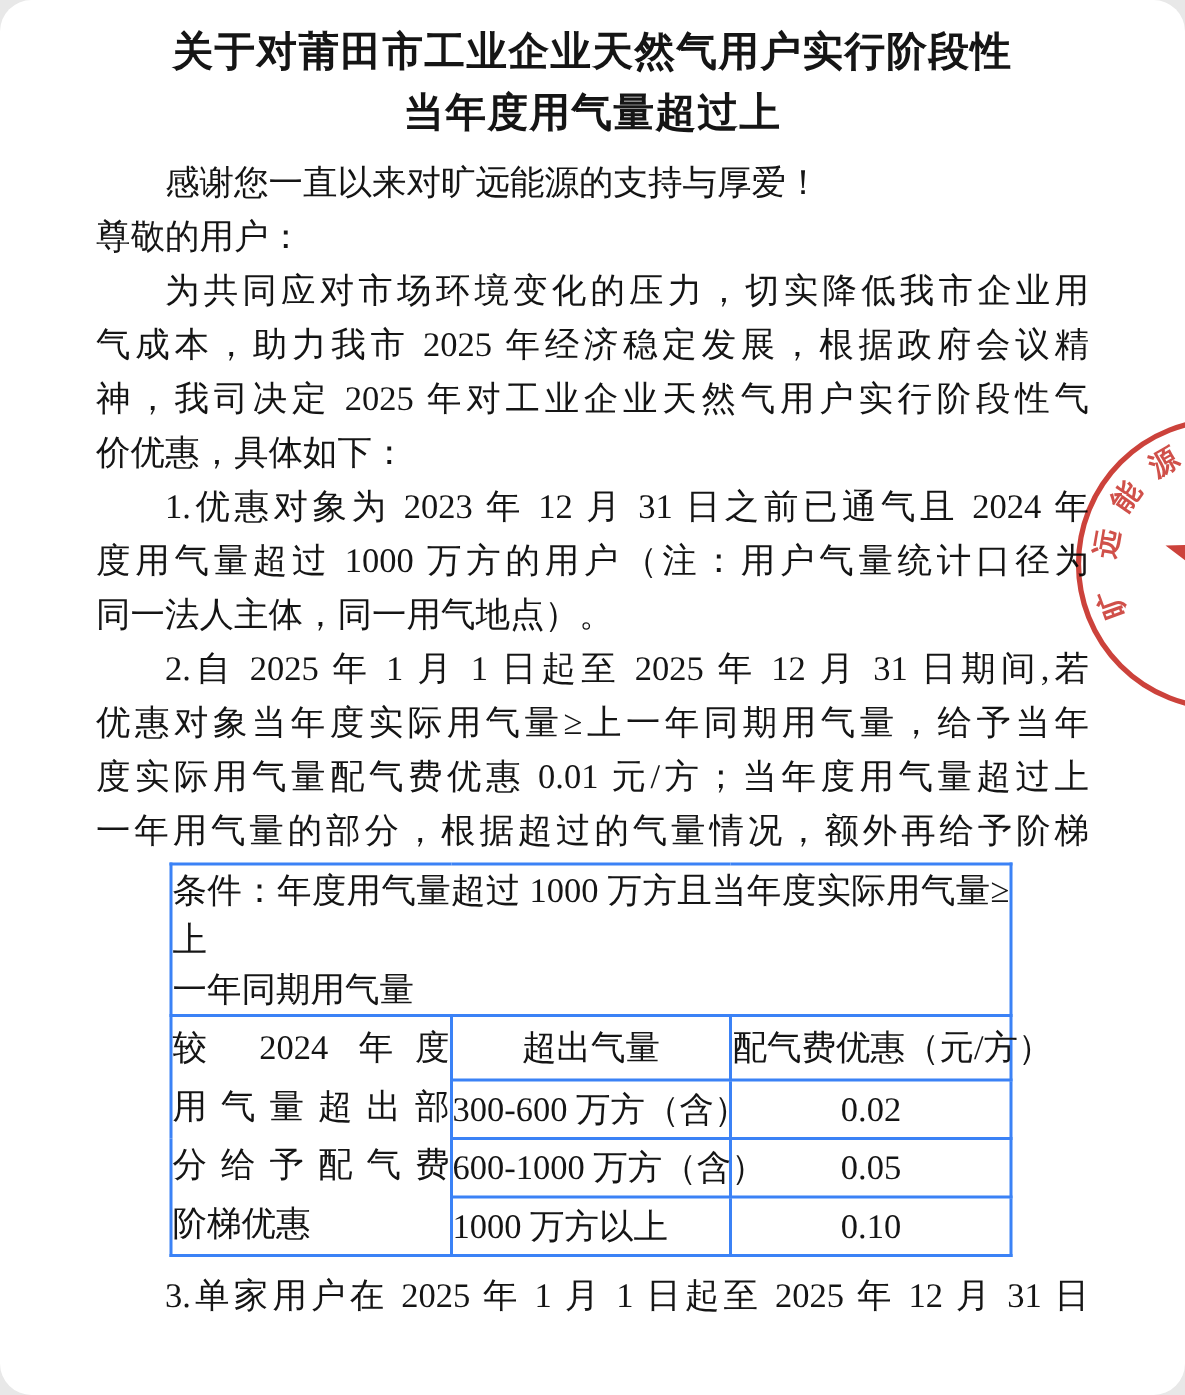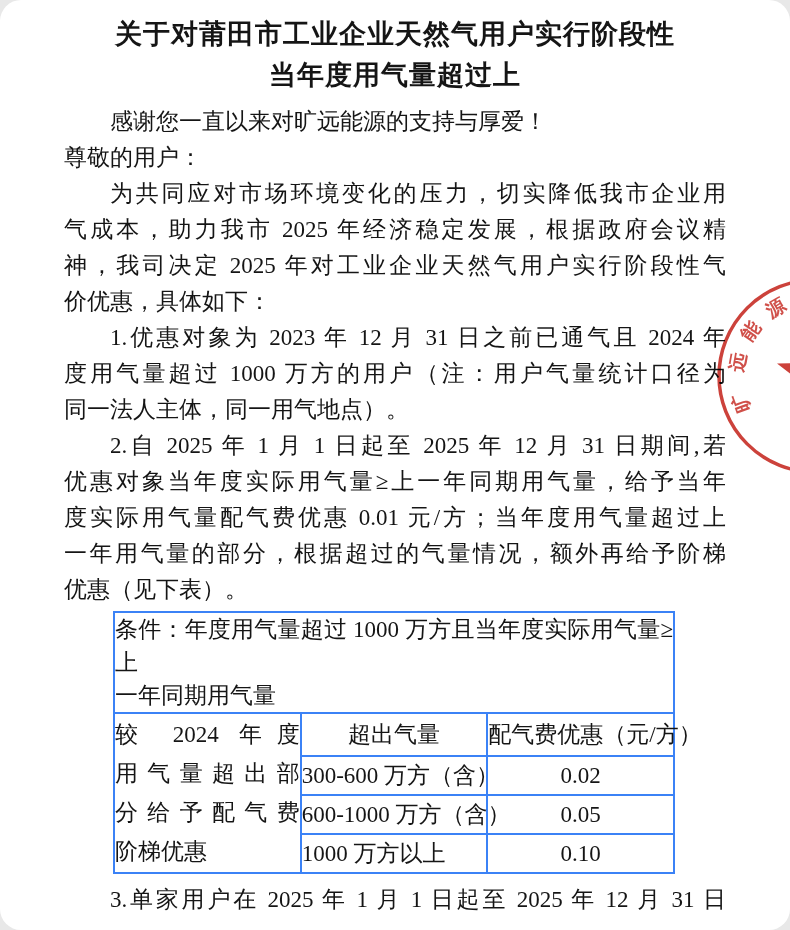--- a/index.html
+++ b/index.html
@@ -53,21 +53,20 @@
 
 
     <div class="line ind jl">1.优惠对象为 2023 年 12 月 31 日之前已通气且 2024 年</div>
     <div class="line jl">度用气量超过 1000 万方的用户（注：用户气量统计口径为</div>
     <div class="line">同一法人主体，同一用气地点）。</div>
 
     <div class="line ind jl">2.自 2025 年 1 月 1 日起至 2025 年 12 月 31 日期间,若</div>
     <div class="line jl">优惠对象当年度实际用气量≥上一年同期用气量，给予当年</div>
     <div class="line jl">度实际用气量配气费优惠 0.01 元/方；当年度用气量超过上</div>
     <div class="line jl">一年用气量的部分，根据超过的气量情况，额外再给予阶梯</div>
-    <div class="line">优惠（见下表）。</div>
 
     <table class="gas-table">
       <tbody>
           <tr>
         <td colspan="3" class="cond">
           <div class="line jl">条件：年度用气量超过 1000 万方且当年度实际用气量≥上</div>
           <div class="line">一年同期用气量</div>
         </td>
       </tr>
       <tr>

